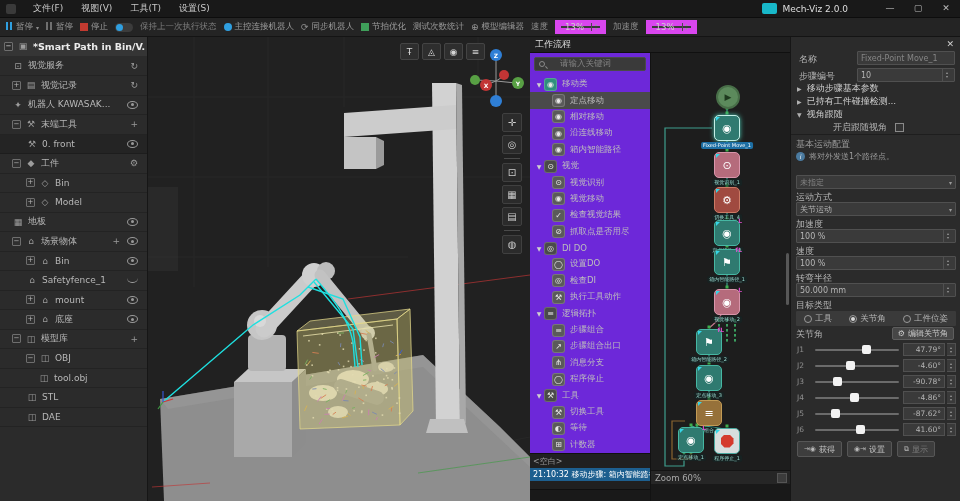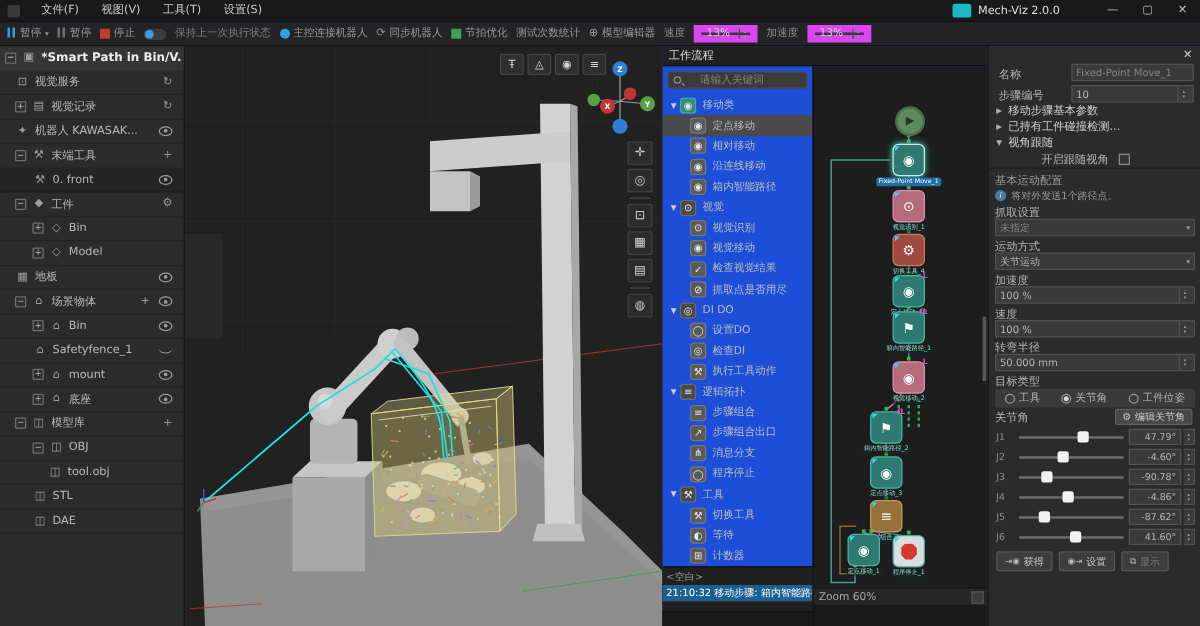--- a/index.html
+++ b/index.html
@@ -1,16 +1,16 @@
 <!DOCTYPE html>
 <html><head>
 <meta charset="utf-8">
 <style>
   html,body{margin:0;padding:0;background:#111;}
-  #app{position:relative;width:960px;height:501px;overflow:hidden;background:#1d4ed8;
+  #app{position:relative;width:960px;height:501px;overflow:hidden;background:#6d28d9;
        font-family:"DejaVu Sans",sans-serif;color:#c5c5c5;font-size:10px;
        -webkit-font-smoothing:antialiased;}
   #app *{box-sizing:border-box;}
 
   
   .titlebar{position:absolute;left:0;top:0;width:960px;height:18px;background:#191919;
             display:flex;align-items:center;border-bottom:1px solid #0d0d0d;}
   .appicon{width:10px;height:10px;background:#3a3a3a;border-radius:2px;margin:0 8px 0 6px;flex:none;}
   .menuitem{padding:0 9px;font-size:9px;color:#c9c9c9;line-height:17px;}
   .titlebar .spacer{flex:1;}
@@ -1007,23 +1007,20 @@
     <div class="divline" style="top:97px;"></div>
     <div class="irow" style="top:101px;padding-left:5px;">
         <span class="ilabel" style="color:#9a9a9a;">基本运动配置</span>
       </div>
 
     <div class="irow" style="top:114px;padding-left:5px;gap:4px;">
       <span class="infoico">i</span>
       <span style="color:#9a9a9a;font-size:8px;">将对外发送1个路径点。</span>
     </div>
 
-    <div class="irow" style="top:127px;padding-left:5px;">
-        <span class="ilabel">抓取设置</span>
-      </div>
     <div class="ifield dim" style="left:5px;top:138px;width:160px;">
       <span>未指定</span>
         <span class="dd">▾</span>
     </div>
 
     <div class="irow" style="top:154px;padding-left:5px;">
         <span class="ilabel">运动方式</span>
       </div>
     <div class="ifield" style="left:5px;top:165px;width:160px;">
       <span>关节运动</span>

